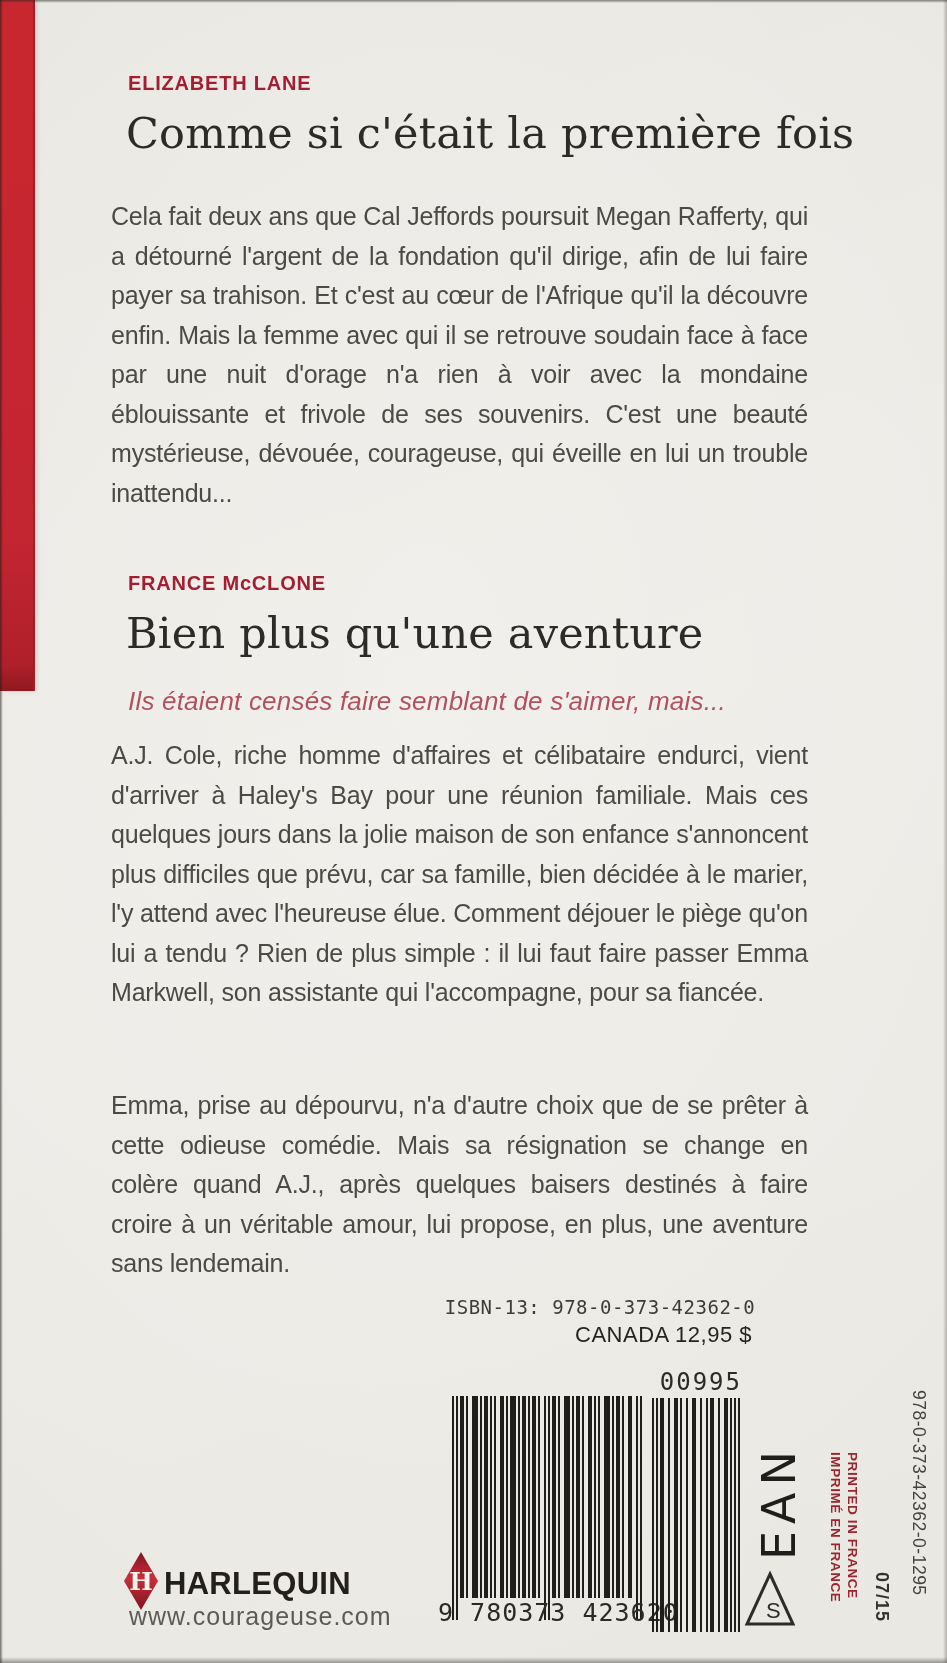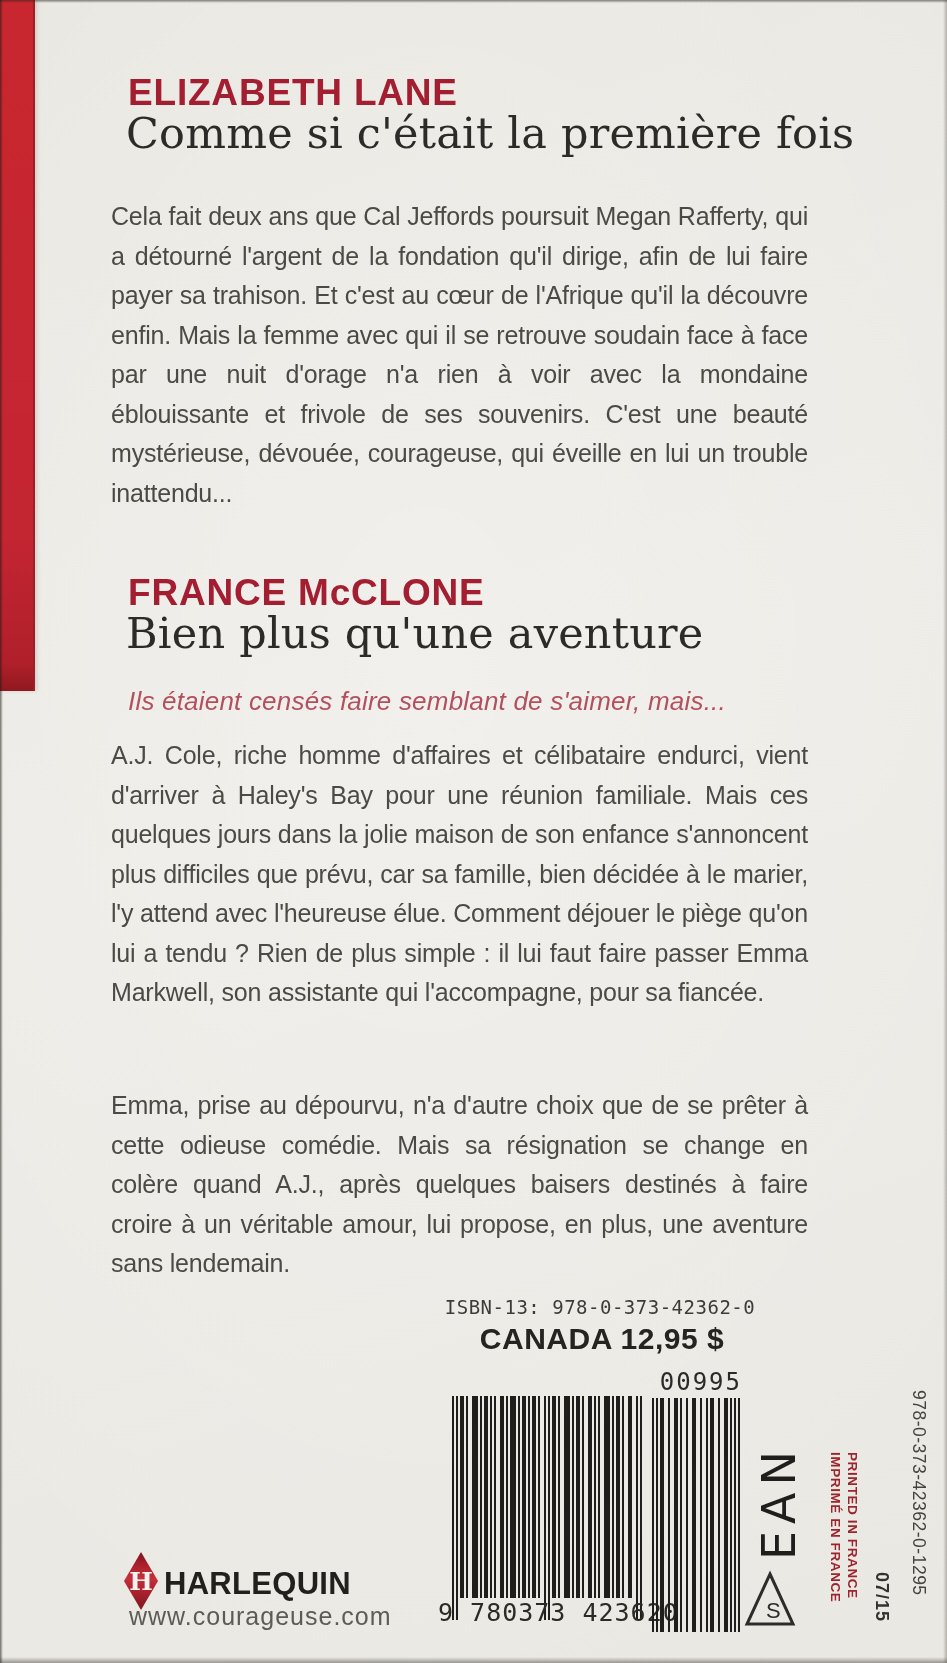--- a/index.html
+++ b/index.html
@@ -17,40 +17,40 @@
 
   .spine-stripe{
     position:absolute;left:0;top:0;width:33px;height:691px;
     background:linear-gradient(180deg,#c9272f 0%,#c32531 78%,#b0202a 96%,#901820 100%);
     border-right:2px solid #a31d27;
     box-shadow:2px 0 4px rgba(0,0,0,.12);
   }
 
   .author{
     position:absolute;left:128px;width:700px;
-    color:#a31e30;font-size:37px;font-weight:700;letter-spacing:.8px;
+    color:#a31e30;font-size:20px;font-weight:700;letter-spacing:.8px;
   }
   .title{
     position:absolute;left:126px;width:760px;
     font-family:"DejaVu Serif","Liberation Serif",serif;
     color:#2d2b27;font-weight:400;font-size:43px;letter-spacing:.2px;
   }
   .blurb{
     position:absolute;left:111px;width:697px;
     color:#4c4a45;font-size:25px;line-height:39.5px;
     text-align:justify;letter-spacing:-.2px;font-stretch:87.5%;
   }
   .tagline{
     position:absolute;left:128px;width:720px;
     color:#b2505d;font-size:26px;font-style:italic;letter-spacing:.2px;
   }
 
   .price{
-    position:absolute;left:452px;top:1322px;width:300px;text-align:center;
-    color:#262420;font-size:30px;font-weight:700;letter-spacing:.5px;
+    position:absolute;left:452px;top:1322px;width:300px;text-align:right;
+    color:#262420;font-size:22px;font-weight:400;letter-spacing:.5px;
   }
   .isbn-line{
     position:absolute;left:440px;top:1296px;width:320px;text-align:center;
     font-family:"DejaVu Sans Mono","Liberation Mono",monospace;
     color:#3e3c38;font-size:19px;letter-spacing:.5px;
   }
   .addon-code{
     position:absolute;left:650px;top:1368px;width:92px;text-align:right;
     font-family:"DejaVu Sans Mono","Liberation Mono",monospace;
     color:#2c2a26;font-size:24px;letter-spacing:2px;

